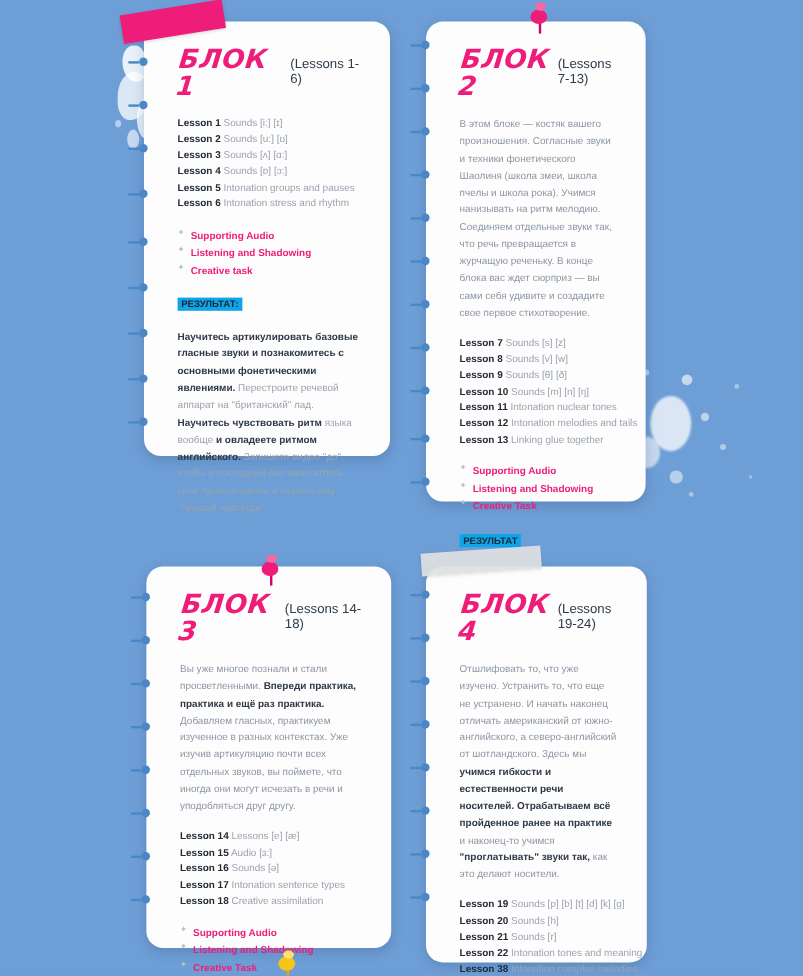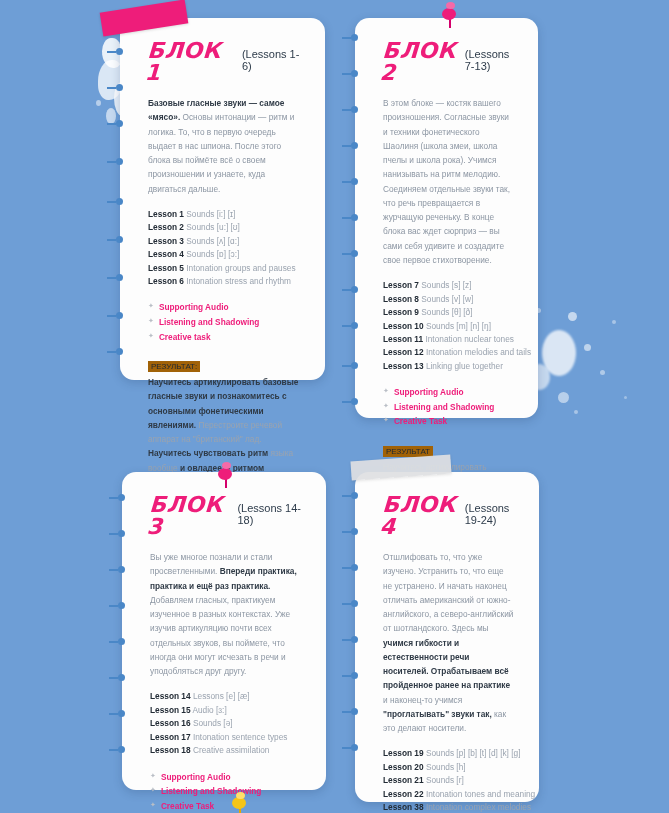--- a/index.html
+++ b/index.html
@@ -51,22 +51,22 @@
   .lesson .n{color:#222b35;font-weight:bold;}
 
   
   .feat{margin:0 0 11px 0;}
   .feat-row{display:flex;align-items:flex-start;gap:5px;font-size:8.3px;line-height:1.75;}
   .feat-mark{color:#b9bec6;font-size:7px;}
   .feat-txt{color:#ee1d7a;font-weight:bold;}
 
   
   .res-label{
-    display:inline-block;background:#a16207;color:#1d2732;
-    font-size:8px;font-weight:normal;padding:1px 3px;margin-bottom:3px;
+    display:inline-block;background:#0ea5e9;color:#1d2732;
+    font-size:8px;font-weight:bold;padding:1px 3px;margin-bottom:14px;
   }
   .res-text{font-size:8.3px;line-height:1.72;color:#9aa3af;margin:0;}
   .res-text b{color:#2f3a46;font-weight:bold;}
 
   
   .tape-pink{
     position:absolute;background:#ee1d7a;
     transform:rotate(-9deg);
     box-shadow:0 1px 3px rgba(0,0,0,.15);
   }
@@ -119,21 +119,20 @@
     <div class="dot" style="left:-4px;top:180px;"></div>
     <div class="dot" style="left:-4px;top:218px;"></div>
     <div class="dot" style="left:-4px;top:256px;"></div>
     <div class="dot" style="left:-4px;top:294px;"></div>
     <div class="dot" style="left:-4px;top:330px;"></div>
     <div class="card-inner">
       <div class="blk-head">
         <span class="blk-title">БЛОК 1</span>
         <span class="blk-range">(Lessons 1-6)</span>
       </div>
-      <p class="intro"><b>Базовые гласные звуки — самое «мясо».</b> Основы интонации — ритм и логика. То, что в первую очередь выдает в нас шпиона. После этого блока вы поймёте всё о своем произношении и узнаете, куда двигаться дальше.</p>
       <div class="lessons">
           <div class="lesson"><span class="n">Lesson 1</span> <span>Sounds [i:] [ɪ]</span></div>
           <div class="lesson"><span class="n">Lesson 2</span> <span>Sounds [u:] [ʊ]</span></div>
           <div class="lesson"><span class="n">Lesson 3</span> <span>Sounds [ʌ] [ɑ:]</span></div>
           <div class="lesson"><span class="n">Lesson 4</span> <span>Sounds [ɒ] [ɔ:]</span></div>
           <div class="lesson"><span class="n">Lesson 5</span> <span>Intonation groups and pauses</span></div>
           <div class="lesson"><span class="n">Lesson 6</span> <span>Intonation stress and rhythm</span></div>
         </div>
       <div class="feat">
           <div class="feat-row">

